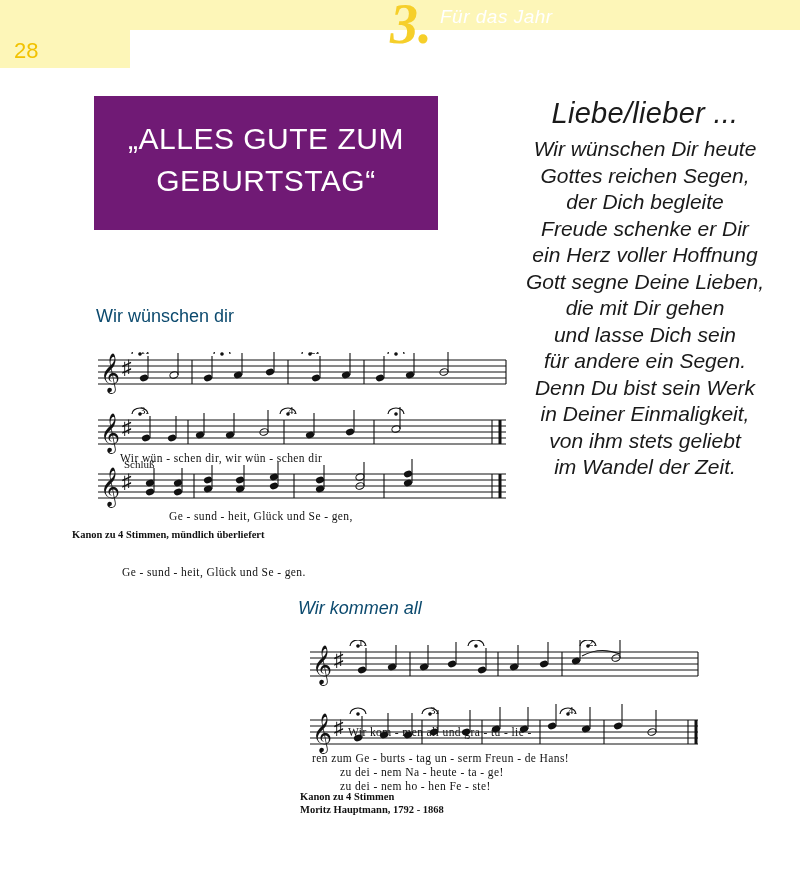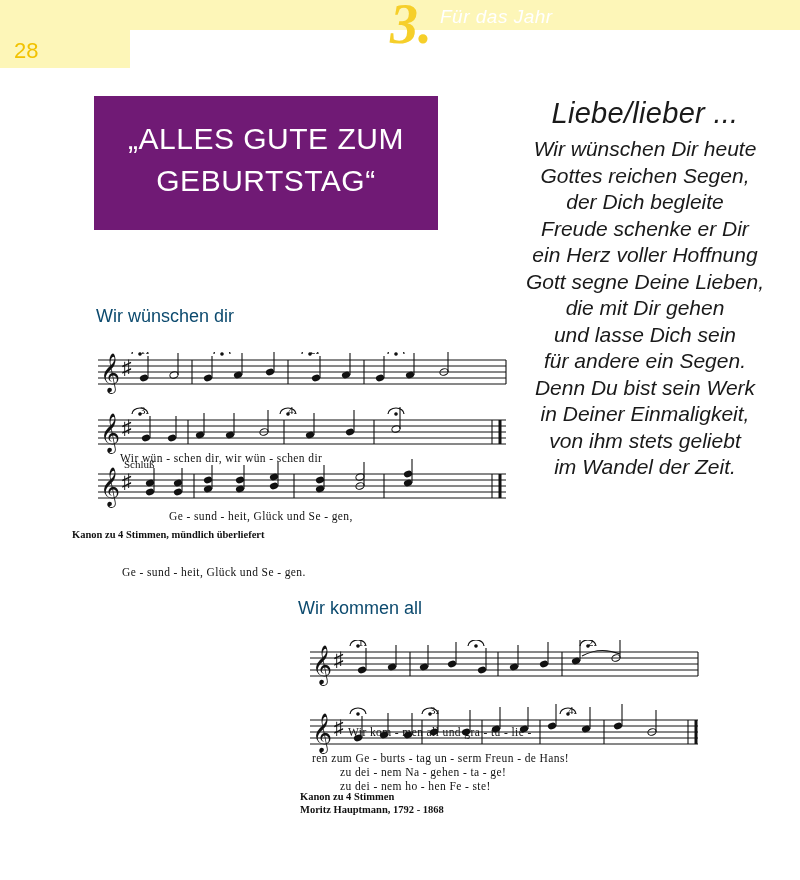--- a/index.html
+++ b/index.html
@@ -110,21 +110,21 @@
   }
 
   
   .song-title {
     position: absolute;
     font-size: 18px;
     color: #0c4a6e;
     font-family: "Liberation Sans", sans-serif;
   }
   #song1-title { top: 306px; left: 96px; }
-  #song2-title { top: 598px; left: 298px; }
+  #song2-title { top: 598px; left: 298px; font-style: italic; }
 
   .credit {
     position: absolute;
     font-size: 10.5px;
     font-weight: bold;
     font-family: "Liberation Serif", serif;
     color: #111111;
     line-height: 13px;
     white-space: pre-line;
   }
@@ -430,17 +430,17 @@
     <line x1="182" y1="80" x2="182" y2="104"></line>
     <line x1="240" y1="80" x2="240" y2="104"></line>
     <line x1="304" y1="80" x2="304" y2="104"></line>
     <line x1="388" y1="80" x2="388" y2="104"></line>
     <line x1="396" y1="80" x2="396" y2="104" stroke-width="3"></line>
   </g>
 </svg>
 
 <div class="lyric-row" style="top:726px; left:348px;">Wir   kom - men   all   und   gra - tu  -  lie   -</div>
 <div class="lyric-row" style="top:752px; left:312px;">ren   zum Ge - burts - tag    un - serm Freun - de  Hans!</div>
-<div class="lyric-row" style="top:766px; left:340px;">zu      dei - nem      Na - gehen - ta  -  ge!</div>
+<div class="lyric-row" style="top:766px; left:340px;">zu      dei - nem      Na - heute - ta  -  ge!</div>
 <div class="lyric-row" style="top:780px; left:340px;">zu      dei - nem      ho - hen     Fe  -  ste!</div>
 
 <div class="credit" id="song2-credit">Kanon zu 4 Stimmen
 Moritz Hauptmann, 1792 - 1868</div>
 
 </body></html>

